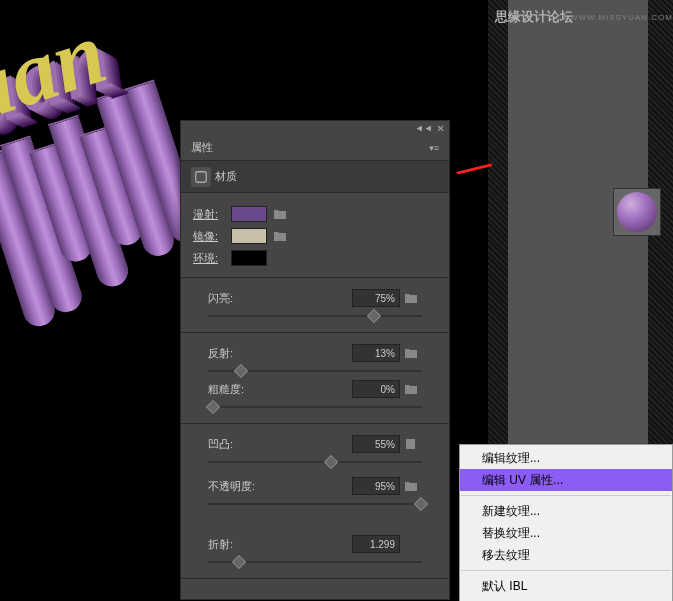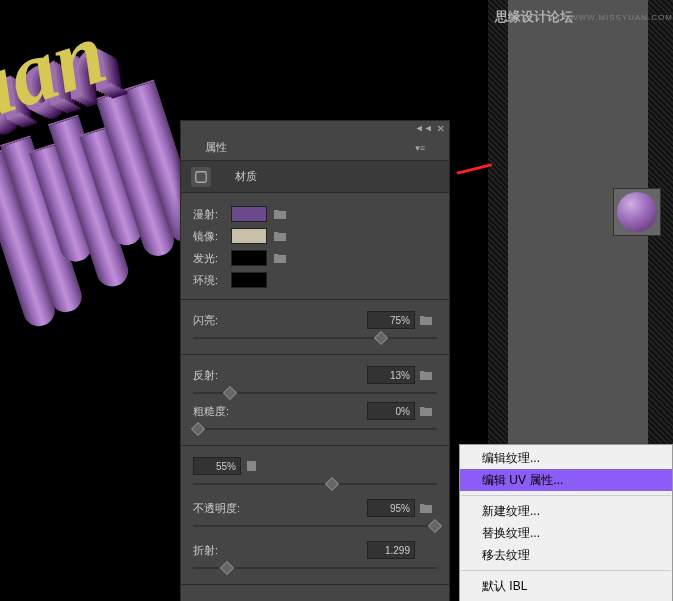--- a/index.html
+++ b/index.html
@@ -18,36 +18,36 @@
 .text3d { position: absolute; top: 20px; left: -40px; transform: rotate(-18deg); }
 .text3d .face { font-family: Georgia, serif; font-size: 90px; font-weight: bold; color: #d7c853; font-style: italic; }
 .text3d .extrude { position: absolute; top: 8px; left: 4px; font-family: Georgia, serif; font-size: 90px; font-weight: bold; color: #9b6fb0; font-style: italic; text-shadow: 2px 2px 0 #8a5fa0, 4px 4px 0 #7a5090, 6px 6px 0 #6a4080, 8px 8px 0 #5a3070, 10px 10px 0 #4a2060, 12px 12px 0 #3a1050; z-index: -1; }
 .cylinders { position: absolute; top: 115px; left: 10px; width: 200px; height: 220px; transform: rotate(-18deg); }
 .cyl { position: absolute; width: 32px; border-radius: 0 0 16px 16px; background: linear-gradient(90deg, #5a3a70 0%, #a070c0 30%, #c090d8 50%, #a070c0 70%, #5a3a70 100%); border-top: 2px solid #8a5fa0; }
 
 .panel { position: absolute; top: 120px; left: 180px; width: 270px; background: #454545; border: 1px solid #2a2a2a; font-size: 11px; color: #ccc; box-shadow: 0 2px 8px rgba(0,0,0,0.5); }
 .panel-top { height: 14px; background: #454545; display: flex; justify-content: flex-end; align-items: center; padding: 0 4px; gap: 4px; }
 .panel-top .arrows { font-size: 9px; color: #aaa; cursor: pointer; }
 .panel-top .close { font-size: 10px; color: #aaa; cursor: pointer; }
-.panel-title { height: 26px; display: flex; align-items: center; padding: 0 24px; background: #454545; border-bottom: 1px solid #2a2a2a; }
+.panel-title { height: 26px; display: flex; align-items: center; padding: 0 10px; background: #454545; border-bottom: 1px solid #2a2a2a; }
 .panel-title .menu-btn { margin-left: auto; font-size: 9px; color: #aaa; cursor: pointer; }
-.panel-sub { height: 32px; display: flex; align-items: center; padding: 0 10px; gap: 24px; background: #3a3a3a; border-bottom: 1px solid #2a2a2a; }
+.panel-sub { height: 32px; display: flex; align-items: center; padding: 0 10px; gap: 4px; background: #3a3a3a; border-bottom: 1px solid #2a2a2a; }
 .sub-icon { width: 20px; height: 20px; background: #505050; border-radius: 3px; display: flex; align-items: center; justify-content: center; }
 
 .section { padding: 10px 12px 8px; border-bottom: 1px solid #2a2a2a; }
-.color-row { display: flex; align-items: center; height: 22px; gap: 6px; }
+.color-row { display: flex; align-items: center; height: 22px; gap: 6px; text-decoration: underline; }
 .color-row .lbl { width: 32px; font-size: 11px; }
 .swatch { width: 36px; height: 16px; border: 1px solid #222; }
 .folder-icon { width: 16px; height: 14px; display: flex; align-items: center; }
 .folder-icon svg { width: 14px; height: 12px; }
 
 .sphere-preview { position: absolute; top: 188px; right: 12px; width: 48px; height: 48px; background: #666; border: 1px solid #333; display: flex; align-items: center; justify-content: center; }
 .sphere { width: 40px; height: 40px; border-radius: 50%; background: radial-gradient(circle at 35% 30%, #d0b0e0, #a070c0 40%, #6a4080 80%); }
 
-.slider-section { padding: 10px 12px; border-bottom: 1px solid #2a2a2a; }
+.slider-section { padding: 10px 27px; border-bottom: 1px solid #2a2a2a; }
 .slider-row { display: flex; align-items: center; height: 20px; }
 .slider-row .lbl { flex: 1; font-size: 11px; }
 .slider-row .val { width: 48px; height: 18px; background: #333; border: 1px solid #222; font-size: 10px; display: flex; align-items: center; justify-content: flex-end; padding-right: 4px; }
 .slider-row .icon { width: 18px; margin-left: 4px; display: flex; align-items: center; }
 .track { height: 12px; position: relative; margin-top: 2px; }
 .track .line { position: absolute; top: 5px; left: 0; right: 0; height: 2px; background: #333; }
 .track .thumb { position: absolute; top: 1px; width: 10px; height: 10px; background: #666; border: 1px solid #888; transform: rotate(45deg); }
 
 .bottom-row { padding: 10px 12px; display: flex; align-items: center; gap: 8px; }
 .bottom-row .spacer { flex: 1; }
@@ -120,29 +120,20 @@
     <div class="color-row">
       <span class="lbl">镜像:</span>
       <div class="swatch" style="background:#c8c0a8"></div>
       <div class="folder-icon">
           <svg viewBox="0 0 14 12">
             <path d="M1 2h4l1 1h7v8H1z" fill="#888"></path>
           </svg>
         </div>
     </div>
     <div class="color-row">
-      <span class="lbl">发光:</span>
-      <div class="swatch" style="background:#000"></div>
-      <div class="folder-icon">
-          <svg viewBox="0 0 14 12">
-            <path d="M1 2h4l1 1h7v8H1z" fill="#888"></path>
-          </svg>
-        </div>
-    </div>
-    <div class="color-row">
       <span class="lbl">环境:</span>
       <div class="swatch" style="background:#000"></div>
     </div>
   </div>
 
   <div class="slider-section">
     <div class="slider-row">
       <span class="lbl">闪亮:</span>
       <div class="val">75%</div>
       <div class="icon folder-icon">
@@ -181,20 +172,21 @@
         </div>
     </div>
     <div class="track">
         <div class="line"></div>
         <div class="thumb" style="left:0%"></div>
       </div>
   </div>
 
   <div class="slider-section">
     <div class="slider-row">
+      <span class="lbl">凹凸:</span>
       <div class="val">55%</div>
       <div class="icon folder-icon">
           <svg viewBox="0 0 14 12">
             <rect x="2" y="1" width="9" height="10" fill="#888"></rect>
           </svg>
         </div>
     </div>
     <div class="track">
         <div class="line"></div>
         <div class="thumb" style="left:55%"></div>
@@ -205,21 +197,21 @@
       <div class="icon folder-icon">
           <svg viewBox="0 0 14 12">
             <path d="M1 2h4l1 1h7v8H1z" fill="#888"></path>
           </svg>
         </div>
     </div>
     <div class="track">
         <div class="line"></div>
         <div class="thumb" style="left:97%"></div>
       </div>
-    <div class="slider-row" style="margin-top:8px">
+    <div class="slider-row" style="margin-top:24px">
       <span class="lbl">折射:</span>
       <div class="val">1.299</div>
       <div class="icon"></div>
     </div>
     <div class="track">
         <div class="line"></div>
         <div class="thumb" style="left:12%"></div>
       </div>
   </div>
 

